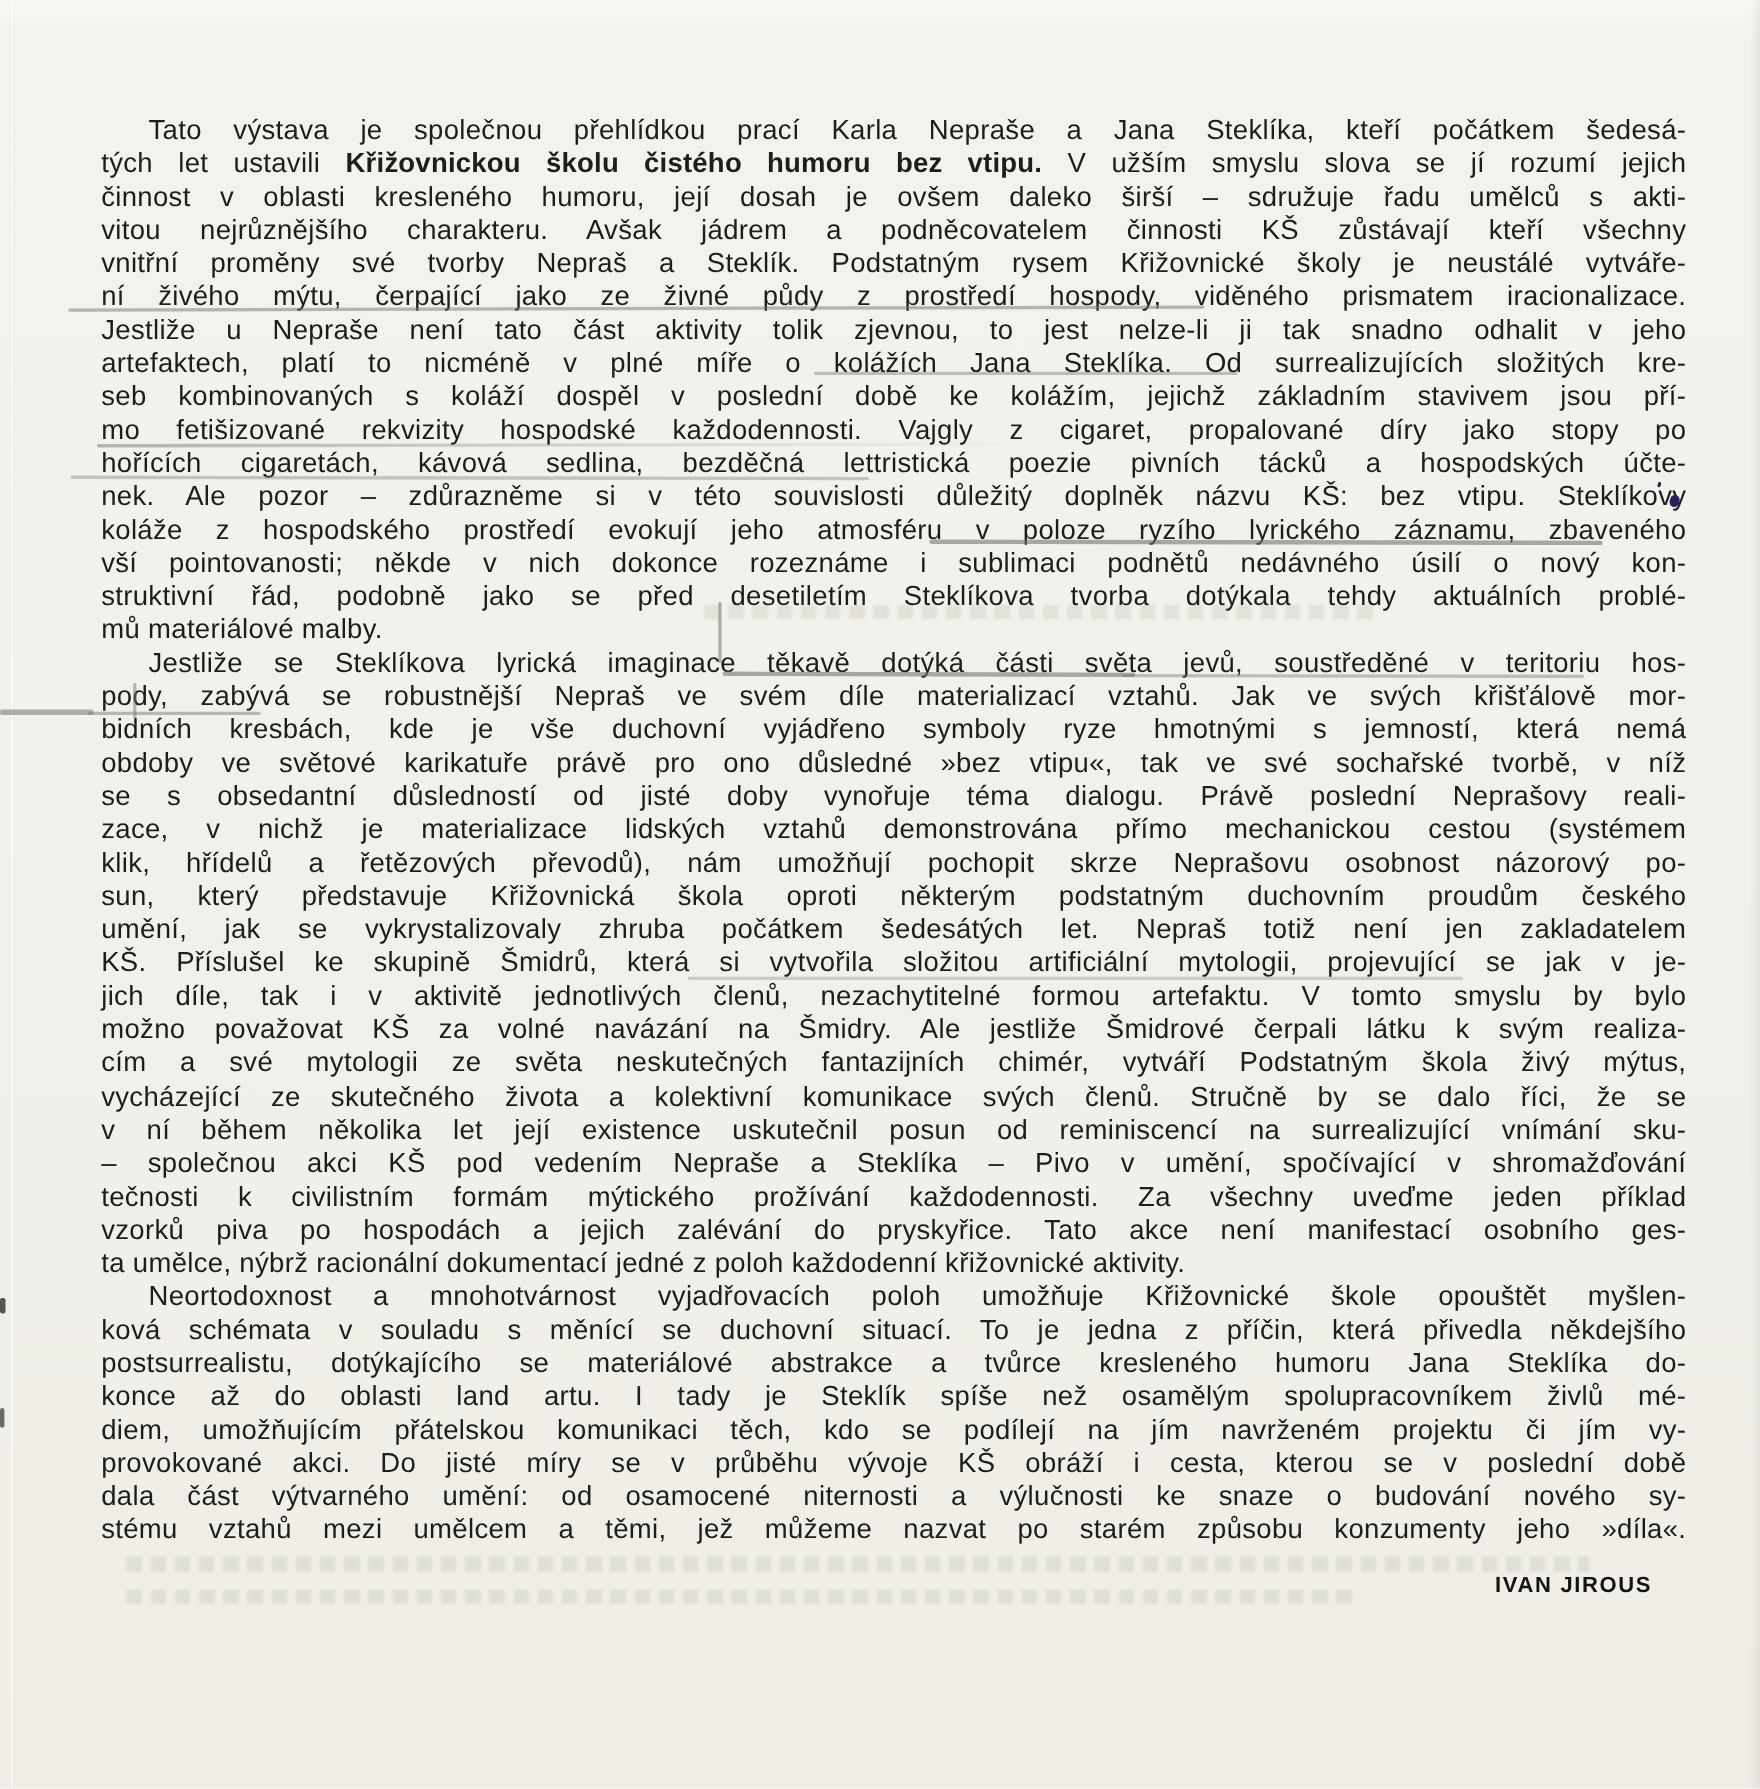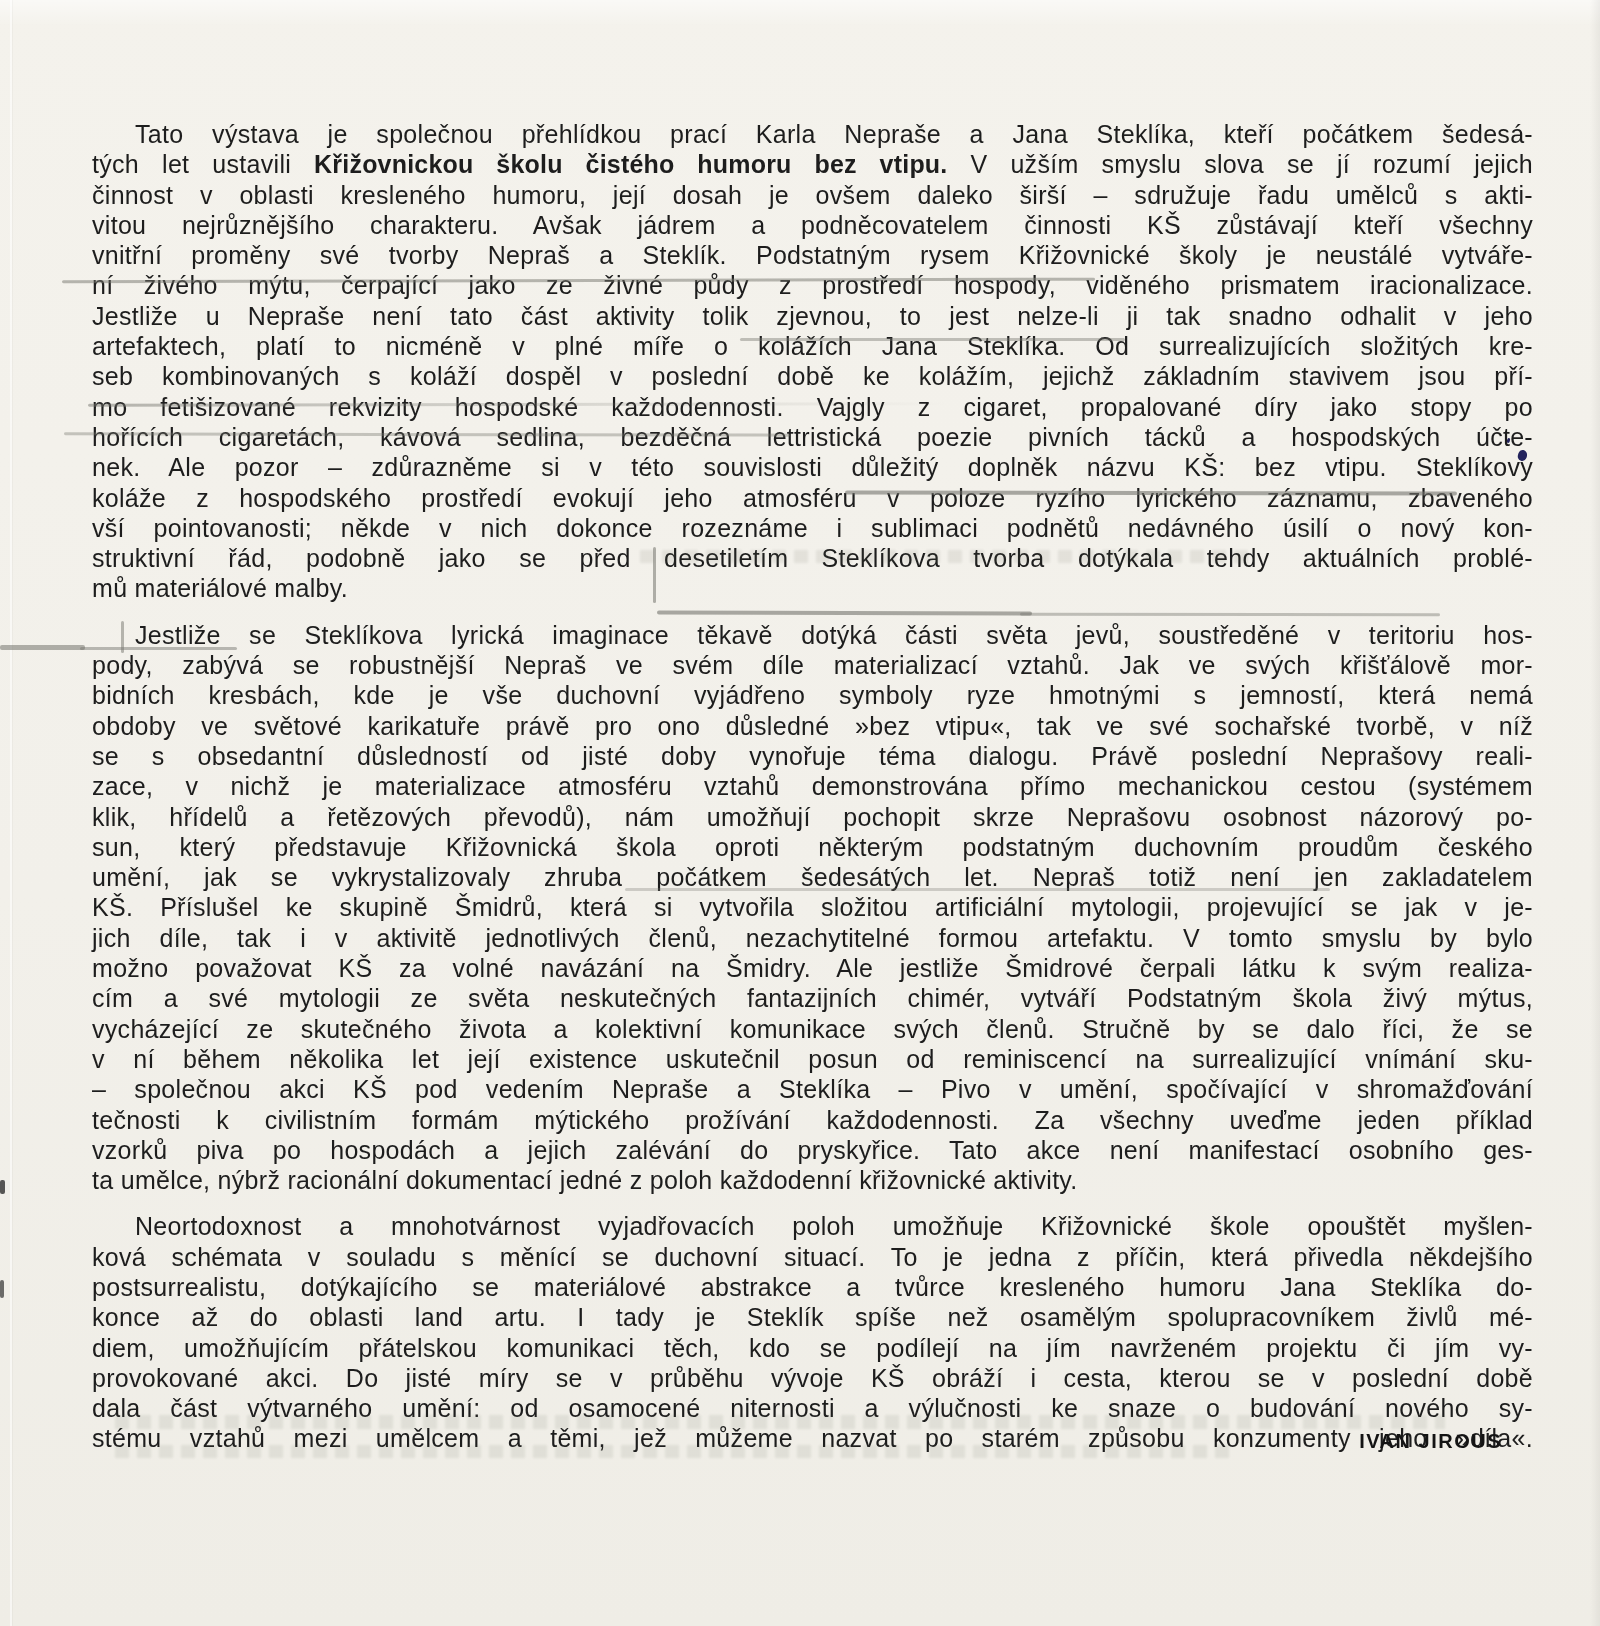--- a/index.html
+++ b/index.html
@@ -18,21 +18,21 @@
   .crease{position:absolute;top:0;left:10px;width:2px;height:100%;
     background:rgba(255,255,255,0.5);box-shadow:1px 0 1px rgba(0,0,0,0.03);}
 
   #text-block{
     position:absolute;left:92px;top:103px;width:1441px;
     color:#1d1d1d;font-size:25px;line-height:30.3px;
     letter-spacing:0.3px;
   }
   .line{height:30.3px;text-align:justify;text-align-last:justify;}
   .line.left-last{text-align-last:left;}
-  .line.indent{text-indent:43px;margin-top:16px;}
+  .line.indent{text-indent:43px;}
   .line b{font-weight:700;letter-spacing:0.2px;}
 
   #signature{
     position:absolute;top:1430px;right:98px;
     color:#141414;font-size:20px;font-weight:700;letter-spacing:1.5px;
   }
 
   .mark{position:absolute;pointer-events:none;}
   .mark.hline{border-radius:2px;}
   .mark.ghost{
@@ -64,21 +64,21 @@
       <div class="line">nek. Ale pozor – zdůrazněme si v této souvislosti důležitý doplněk názvu KŠ: bez vtipu. Steklíkovy</div>
       <div class="line">koláže z hospodského prostředí evokují jeho atmosféru v poloze ryzího lyrického záznamu, zbaveného</div>
       <div class="line">vší pointovanosti; někde v nich dokonce rozeznáme i sublimaci podnětů nedávného úsilí o nový kon-</div>
       <div class="line">struktivní řád, podobně jako se před desetiletím Steklíkova tvorba dotýkala tehdy aktuálních problé-</div>
       <div class="line left-last">mů materiálové malby.</div>
       <div class="line indent">Jestliže se Steklíkova lyrická imaginace těkavě dotýká části světa jevů, soustředěné v teritoriu hos-</div>
       <div class="line">pody, zabývá se robustnější Nepraš ve svém díle materializací vztahů. Jak ve svých křišťálově mor-</div>
       <div class="line">bidních kresbách, kde je vše duchovní vyjádřeno symboly ryze hmotnými s jemností, která nemá</div>
       <div class="line">obdoby ve světové karikatuře právě pro ono důsledné »bez vtipu«, tak ve své sochařské tvorbě, v níž</div>
       <div class="line">se s obsedantní důsledností od jisté doby vynořuje téma dialogu. Právě poslední Neprašovy reali-</div>
-      <div class="line">zace, v nichž je materializace atmosféru vztahů demonstrována přímo mechanickou cestou (systémem</div>
+      <div class="line">zace, v nichž je materializace lidských vztahů demonstrována přímo mechanickou cestou (systémem</div>
       <div class="line">klik, hřídelů a řetězových převodů), nám umožňují pochopit skrze Neprašovu osobnost názorový po-</div>
       <div class="line">sun, který představuje Křižovnická škola oproti některým podstatným duchovním proudům českého</div>
       <div class="line">umění, jak se vykrystalizovaly zhruba počátkem šedesátých let. Nepraš totiž není jen zakladatelem</div>
       <div class="line">KŠ. Příslušel ke skupině Šmidrů, která si vytvořila složitou artificiální mytologii, projevující se jak v je-</div>
       <div class="line">jich díle, tak i v aktivitě jednotlivých členů, nezachytitelné formou artefaktu. V tomto smyslu by bylo</div>
       <div class="line">možno považovat KŠ za volné navázání na Šmidry. Ale jestliže Šmidrové čerpali látku k svým realiza-</div>
       <div class="line">cím a své mytologii ze světa neskutečných fantazijních chimér, vytváří Podstatným škola živý mýtus,</div>
       <div class="line">vycházející ze skutečného života a kolektivní komunikace svých členů. Stručně by se dalo říci, že se</div>
       <div class="line">v ní během několika let její existence uskutečnil posun od reminiscencí na surrealizující vnímání sku-</div>
       <div class="line">– společnou akci KŠ pod vedením Nepraše a Steklíka – Pivo v umění, spočívající v shromažďování</div>

